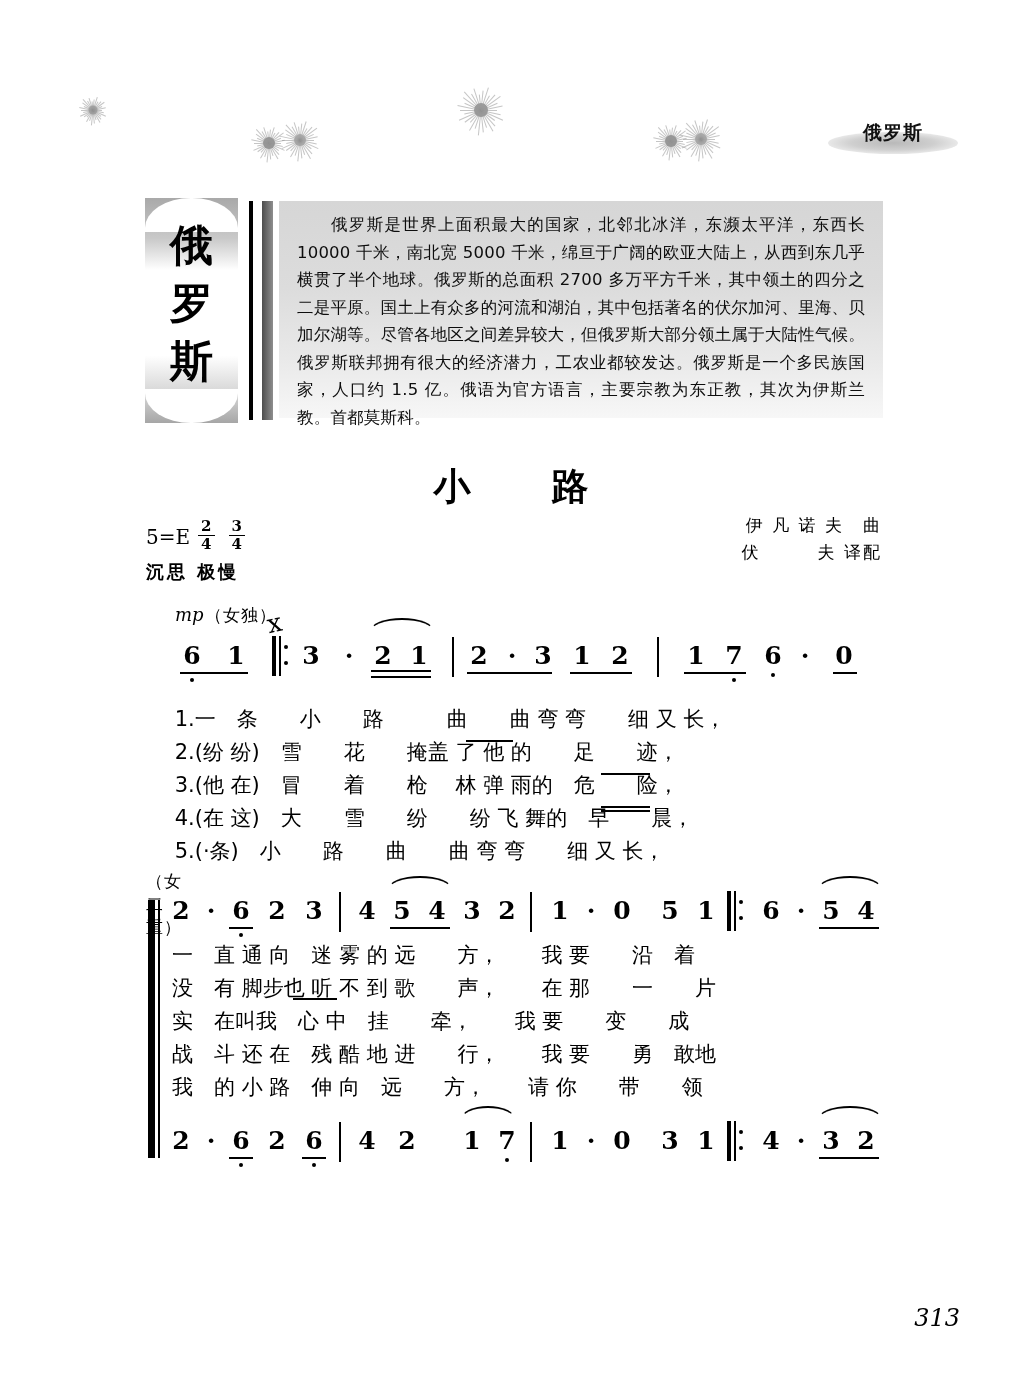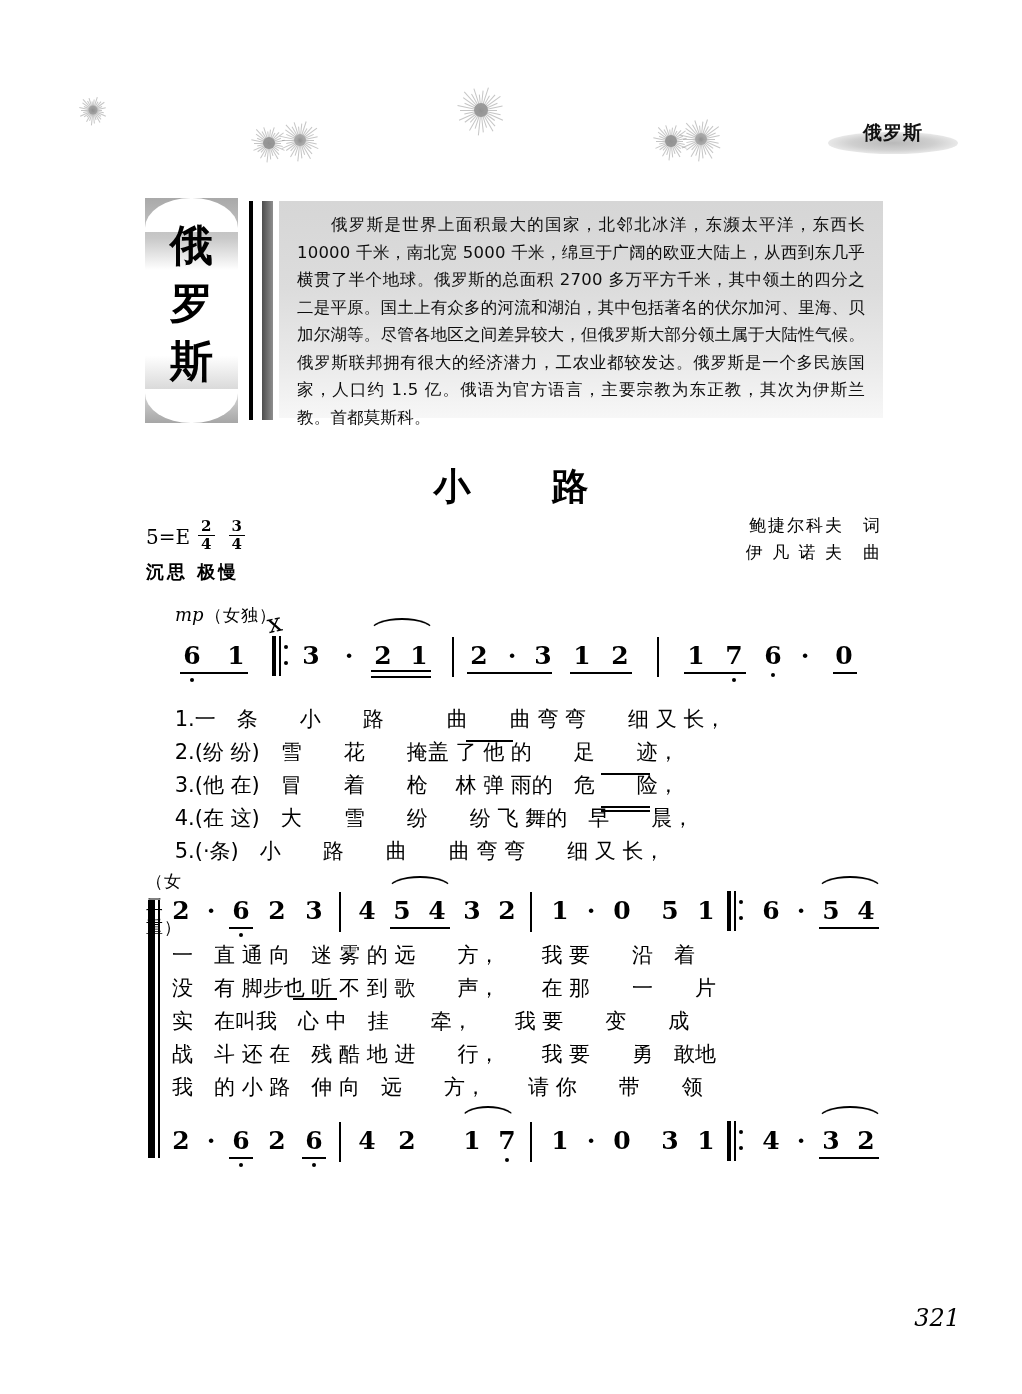--- a/index.html
+++ b/index.html
@@ -523,22 +523,22 @@
   <div id="divider-thick"></div>
 
   <div id="intro-text-panel">
     <div id="intro-text">俄罗斯是世界上面积最大的国家，北邻北冰洋，东濒太平洋，东西长 10000 千米，南北宽 5000 千米，绵亘于广阔的欧亚大陆上，从西到东几乎横贯了半个地球。俄罗斯的总面积 2700 多万平方千米，其中领土的四分之二是平原。国土上有众多的河流和湖泊，其中包括著名的伏尔加河、里海、贝加尔湖等。尽管各地区之间差异较大，但俄罗斯大部分领土属于大陆性气候。俄罗斯联邦拥有很大的经济潜力，工农业都较发达。俄罗斯是一个多民族国家，人口约 1.5 亿。俄语为官方语言，主要宗教为东正教，其次为伊斯兰教。首都莫斯科。</div>
   </div>
 </div>
 
 <div id="song-title">小　路</div>
 
 <div id="credits">
-  <div class="credit-line">鲍捷尔科夫　词</div>
   <div class="credit-line">伊 凡 诺 夫　曲</div>
+  <div class="credit-line">伏　　　夫 译配</div>
 </div>
 
 <div id="key-block">
   <div id="key-row">
     <span id="key-sig">5=E</span>
     <span class="time-sig">
       <span class="num">2</span>
       <span class="den">4</span>
     </span>
     <span class="time-sig">
@@ -717,13 +717,13 @@
 <div style="position:absolute; left:0; top:0;">
   <div class="lyric-row" style="left:172px; top:945px;">一　直 通 向　迷 雾 的 远　　方，　　我 要　　沿　着</div>
   <div class="lyric-row" style="left:172px; top:978px;">没　有 脚步也 听 不 到 歌　　声，　　在 那　　一　　片</div>
   <div class="lyric-ext" style="left:293px; top:998px; width:44px;"></div>
 
   <div class="lyric-row" style="left:172px; top:1011px;">实　在叫我　心 中　挂　　牵，　　我 要　　变　　成</div>
   <div class="lyric-row" style="left:172px; top:1044px;">战　斗 还 在　残 酷 地 进　　行，　　我 要　　勇　敢地</div>
   <div class="lyric-row" style="left:172px; top:1077px;">我　的 小 路　伸 向　远　　方，　　请 你　　带　　领</div>
 </div>
 
-<div id="page-number">321</div>
+<div id="page-number">313</div>
 
 </body></html>

